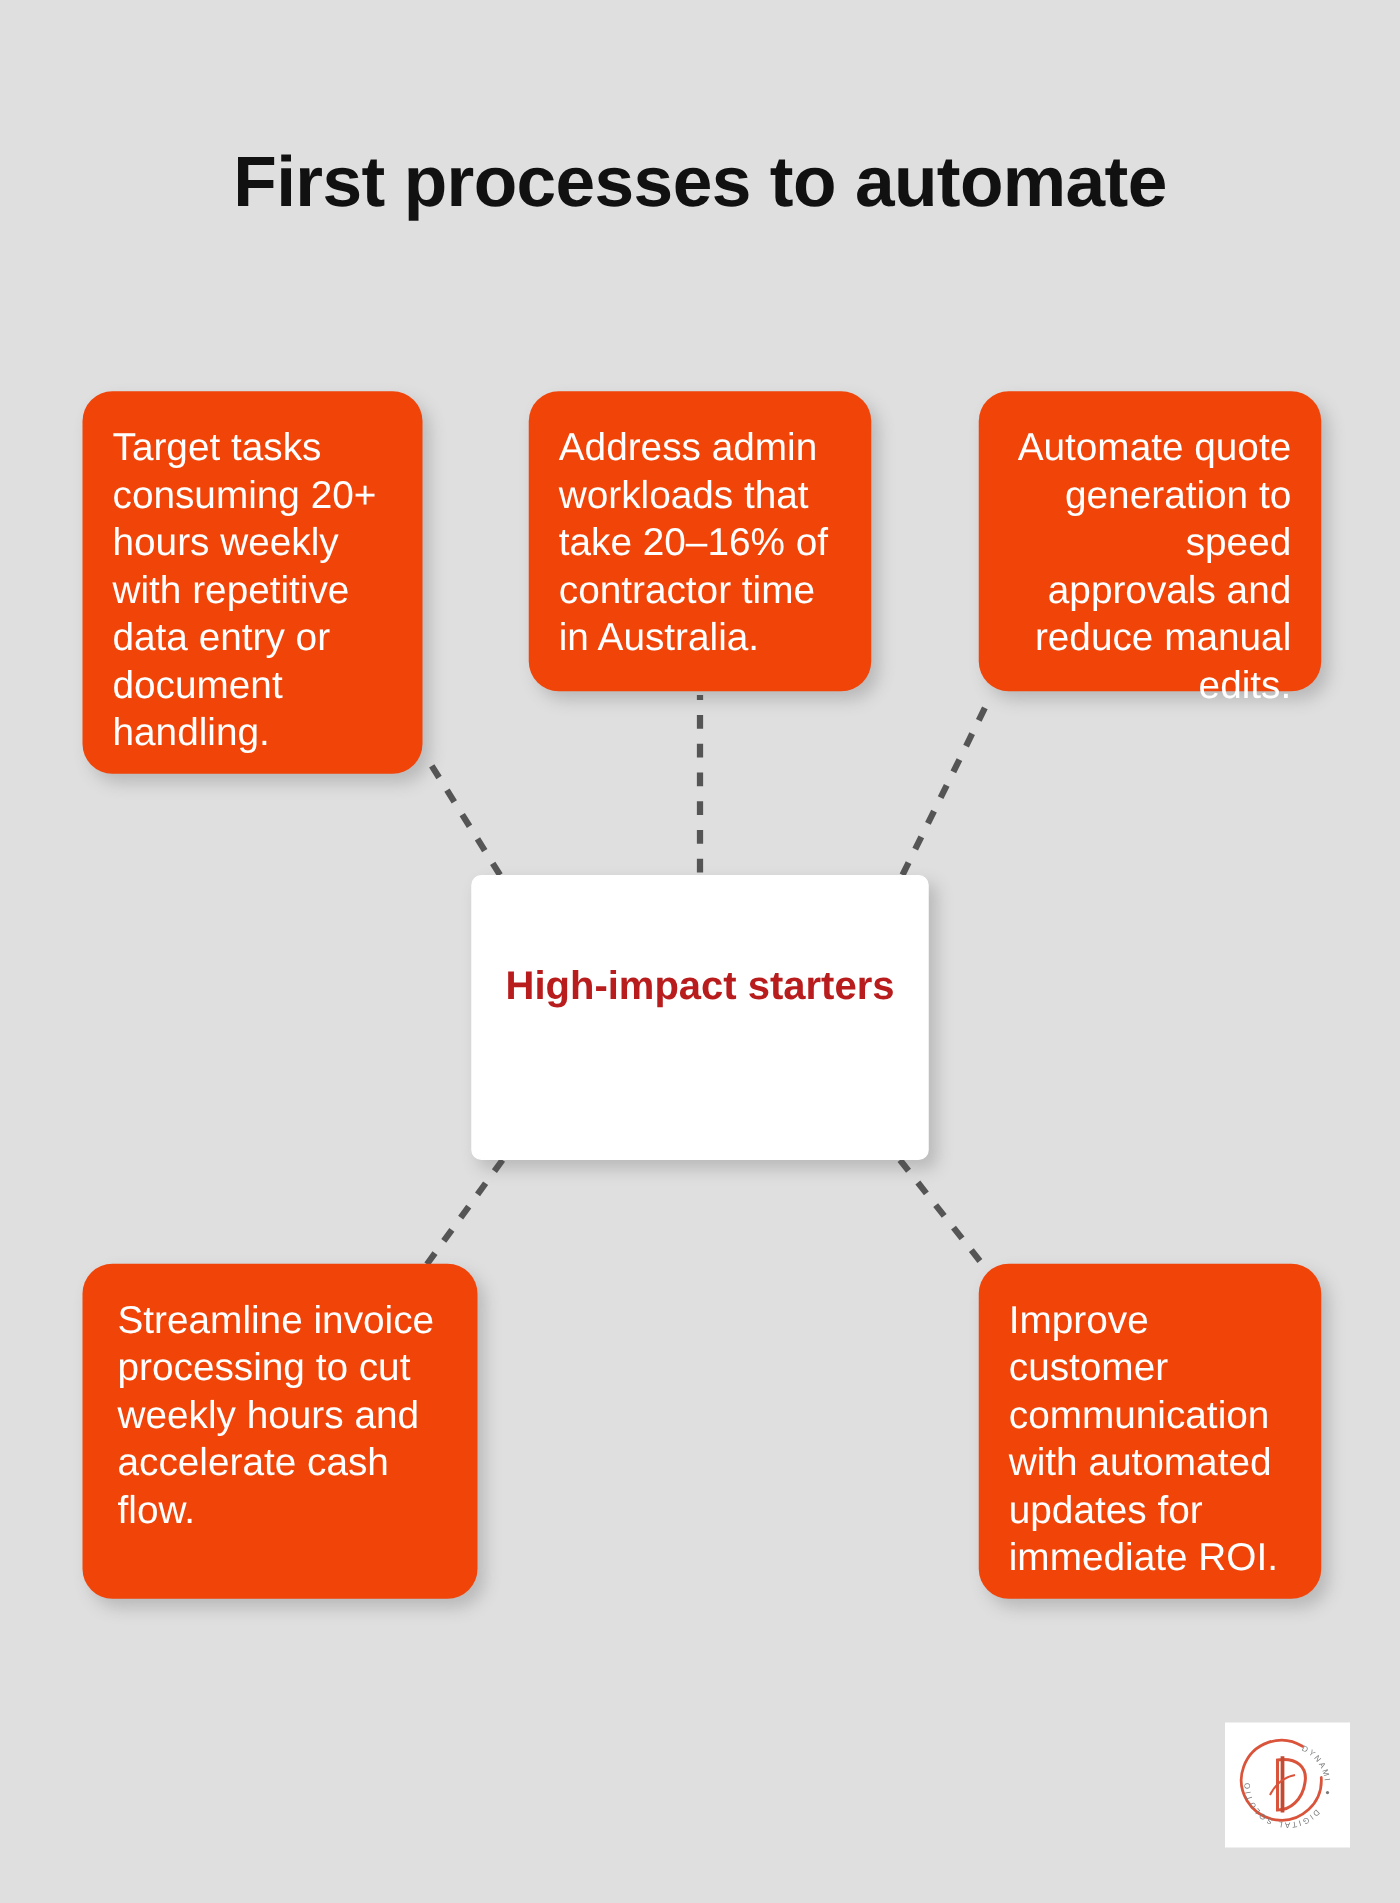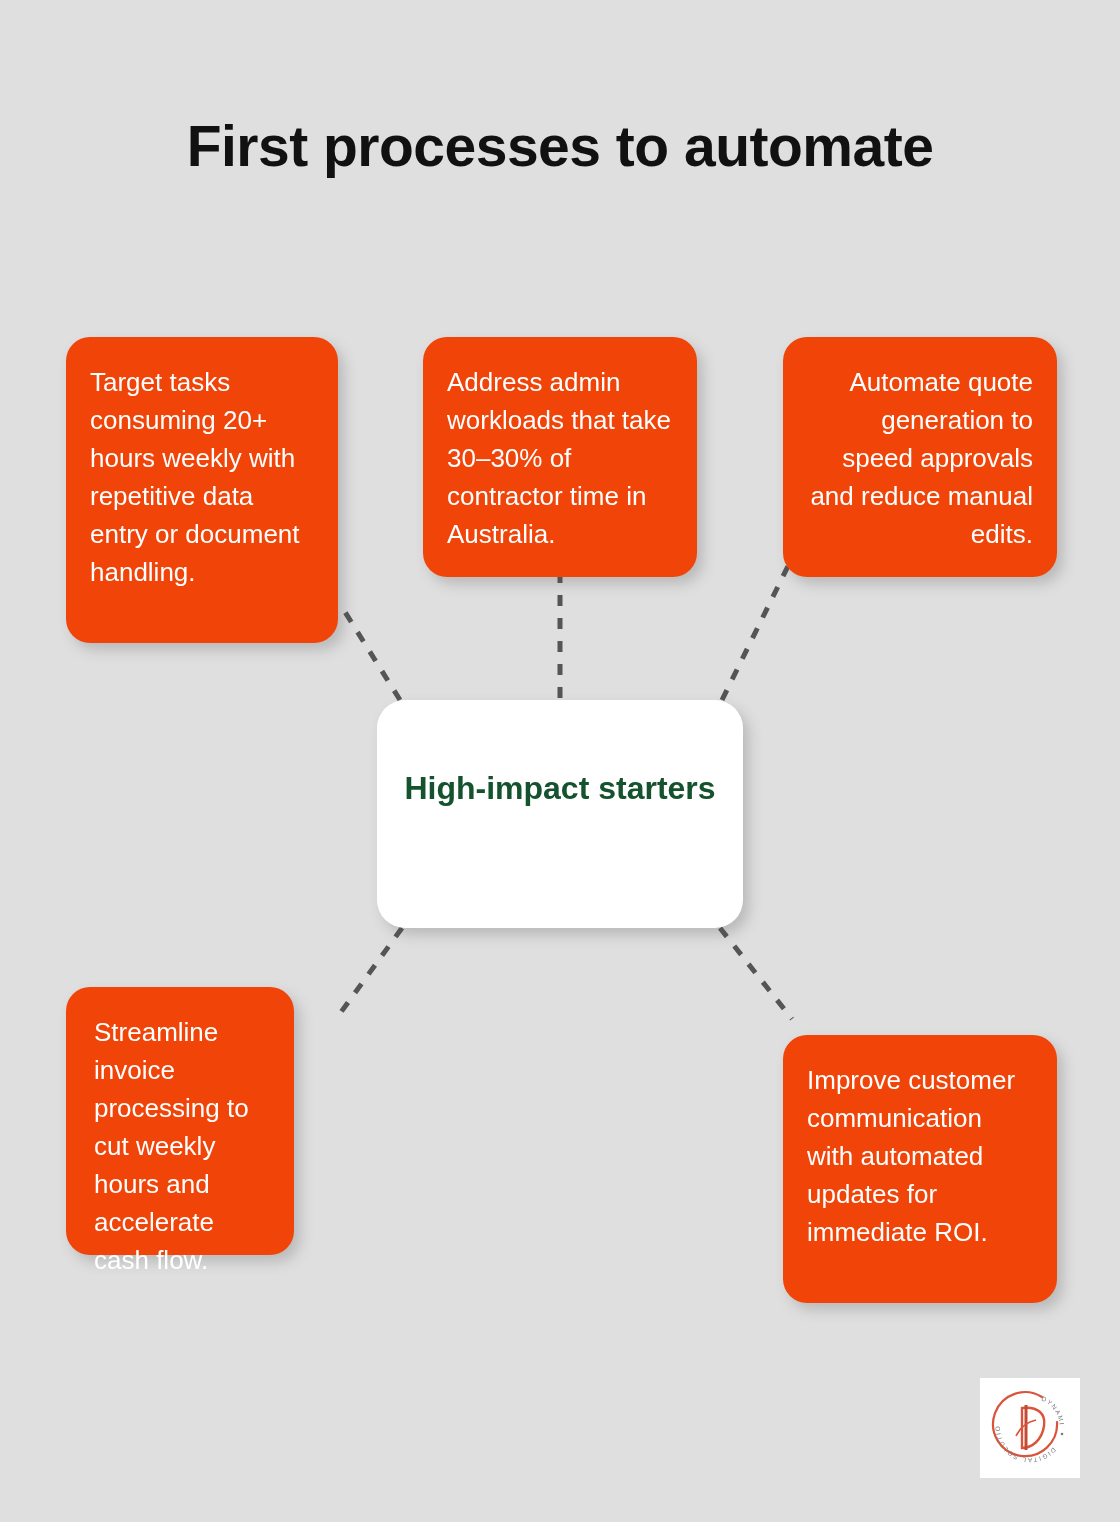--- a/index.html
+++ b/index.html
@@ -51,53 +51,52 @@
   .node {
     position: absolute;
     border-radius: 24px;
     box-shadow: 6px 7px 13px rgba(80, 80, 80, 0.26);
   }
 
   .spoke {
     background: #f04409;
     color: #ffffff;
     padding: 26px 24px 22px 24px;
-    font-size: 26px;
+    font-size: 31px;
     line-height: 38px;
     font-weight: 400;
-    margin-top: 24px;
   }
 
   .spoke .node-text {
     display: block;
   }
 
   .hub {
     background: #ffffff;
-    color: #14532d;
+    color: #b91c1c;
     display: flex;
     align-items: center;
     justify-content: center;
     text-align: center;
     padding-bottom: 52px;
-    border-radius: 28px;
+    border-radius: 8px;
   }
 
   .hub .node-text {
     font-size: 32px;
     line-height: 44px;
     font-weight: 700;
   }
 
   
   #node-top-left    { left: 66px;  top: 313px;  width: 272px; height: 306px; }
   #node-top-center  { left: 423px; top: 313px;  width: 274px; height: 240px; }
   #node-top-right   { left: 783px; top: 313px;  width: 274px; height: 240px; text-align: right; }
   #node-center      { left: 377px; top: 700px;  width: 366px; height: 228px; }
-  #node-bottom-left { left: 66px;  top: 963px; width: 228px; height: 268px; padding-left: 28px; }
+  #node-bottom-left { left: 66px;  top: 1011px; width: 316px; height: 268px; padding-left: 28px; }
   #node-bottom-right{ left: 783px; top: 1011px; width: 274px; height: 268px; }
 
   
   #brand-logo {
     position: absolute;
     left: 980px;
     top: 1378px;
     width: 100px;
     height: 100px;
     background: #ffffff;
@@ -119,21 +118,21 @@
       <line x1="402" y1="928" x2="336" y2="1019"></line>
       <line x1="720" y1="928" x2="792" y2="1019"></line>
     </g>
   </svg>
 
   <div class="node spoke" id="node-top-left">
     <span class="node-text">Target tasks consuming 20+ hours weekly with repetitive data entry or document handling.</span>
   </div>
 
   <div class="node spoke" id="node-top-center">
-    <span class="node-text">Address admin workloads that take 30–30% of contractor time in Australia.</span>
+    <span class="node-text">Address admin workloads that take 20–16% of contractor time in Australia.</span>
   </div>
 
   <div class="node spoke" id="node-top-right">
     <span class="node-text">Automate quote generation to speed approvals and reduce manual edits.</span>
   </div>
 
   <div class="node spoke" id="node-bottom-left">
     <span class="node-text">Streamline invoice processing to cut weekly hours and accelerate cash flow.</span>
   </div>
 

